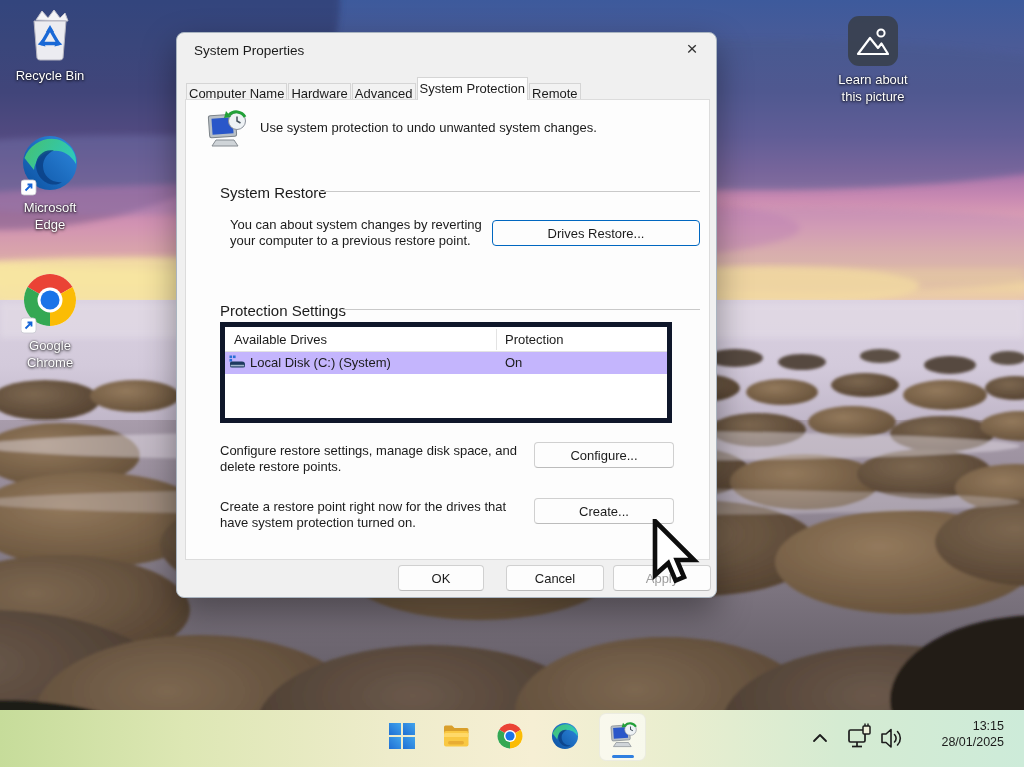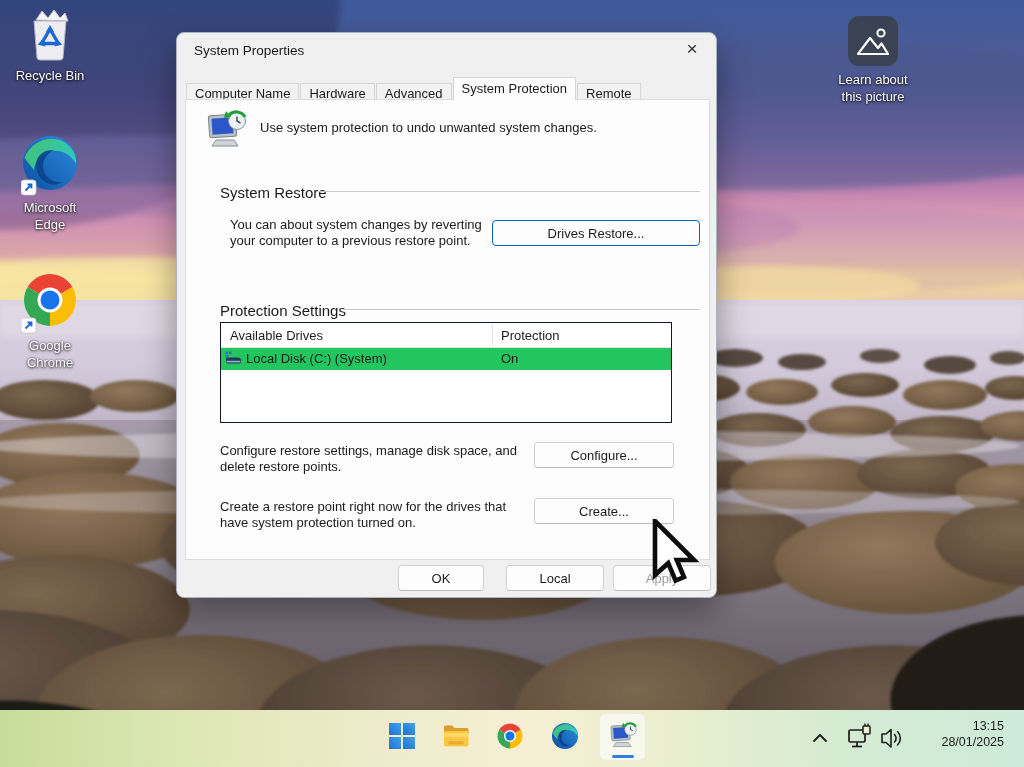--- a/index.html
+++ b/index.html
@@ -19,41 +19,41 @@
 
   
   .dialog { position:absolute; left:176px; top:32px; width:541px; height:566px; z-index:3;
             background:#f0f0f0; border:1px solid #a9b4c0; border-radius:8px;
             box-shadow:0 14px 34px rgba(0,0,0,.38); font-size:13px; color:#1b1b1b; }
   .titlebar { position:absolute; left:0; top:0; right:0; height:34px; }
   .title { position:absolute; left:17px; top:10px; font-size:13.5px; }
   .closebtn { position:absolute; right:8px; top:3px; width:32px; height:28px; text-align:center;
               line-height:26px; font-size:19px; color:#333; border-radius:5px; }
   .tabs { position:absolute; left:9px; top:45px; height:22px; white-space:nowrap; }
-  .tab { display:inline-block; vertical-align:bottom; height:20px; line-height:19px; padding:0 8px;
+  .tab { display:inline-block; vertical-align:bottom; height:20px; line-height:19px; padding:0 2px;
          background:#f2f2f2; border:1px solid #d5d5d5; border-bottom:none; margin-right:1px;
          position:relative; top:2px; }
   .tab.active { height:23px; line-height:22px; background:#fdfdfd; top:-1px; z-index:4; }
   .tabpage { position:absolute; left:8px; top:66px; width:525px; height:461px;
              background:#fdfdfd; border:1px solid #dcdcdc; }
   .abs { position:absolute; }
   .grouphead { font-size:15px; color:#1b1b1b; }
   .groupline { position:absolute; height:1px; background:#c9c9c9; }
   .bodytext { font-size:13px; line-height:16px; color:#1b1b1b; }
   .btn { position:absolute; background:#fdfdfd; border:1px solid #d0d0d0; border-bottom-color:#bcbcbc;
          border-radius:4px; font-size:13px; color:#1b1b1b; text-align:center; font-family:"Liberation Sans",sans-serif; }
   .btn.accent { border:1px solid #0067c0; }
   .btn.disabled { color:#9d9d9d; }
   .listview { position:absolute; left:34px; top:222px; width:452px; height:101px;
-              background:#fff; border:1px solid #0f172a; }
+              background:#fff; border:5px solid #0f172a; }
   .lv-header { position:relative; height:25px; border-bottom:1px solid #e3e3e3; }
   .lv-h1 { position:absolute; left:9px; top:5px; }
   .lv-h2 { position:absolute; left:280px; top:5px; }
   .lv-sep { position:absolute; left:271px; top:2px; width:1px; height:21px; background:#e3e3e3; }
-  .lv-row { position:relative; height:22px; background:#22c55e; }
+  .lv-row { position:relative; height:22px; background:#c4b5fd; }
   .lv-drive { position:absolute; left:25px; top:3px; }
   .lv-status { position:absolute; left:280px; top:3px; }
   .lv-ico { position:absolute; left:4px; top:3px; }
   .footer { position:absolute; left:0; bottom:0; width:100%; height:39px; }
 
   
   .taskbar { position:absolute; left:0; top:710px; width:1024px; height:57px; z-index:2;
              background:linear-gradient(90deg,#c6dc9a 0%, #dde7b4 18%, #eeeccb 38%, #f6efd4 52%, #e9eecf 66%, #d5ebd2 82%, #cdebd9 100%); }
   .tb-ico { position:absolute; top:722px; width:28px; height:28px; z-index:3; }
   .tb-pill { position:absolute; left:599px; top:713px; width:47px; height:48px; z-index:2;
@@ -279,21 +279,21 @@
 
       <div class="abs bodytext" style="left:34px; top:343px; width:326px;">Configure restore settings, manage disk space, and delete restore points.</div>
       <button class="btn" style="left:348px; top:342px; width:140px; height:26px;">Configure...</button>
 
       <div class="abs bodytext" style="left:34px; top:399px; width:312px;">Create a restore point right now for the drives that have system protection turned on.</div>
       <button class="btn" style="left:348px; top:398px; width:140px; height:26px;">Create...</button>
     </div>
 
     <div class="footer">
       <button class="btn" style="left:221px; top:7px; width:86px; height:26px;">OK</button>
-      <button class="btn" style="left:329px; top:7px; width:98px; height:26px;">Local</button>
+      <button class="btn" style="left:329px; top:7px; width:98px; height:26px;">Cancel</button>
       <button class="btn disabled" style="left:436px; top:7px; width:98px; height:26px;">Apply</button>
     </div>
   </div>
 
   <div class="taskbar"></div>
 
   <svg class="tb-ico" style="left:388px;" viewBox="0 0 28 28">
     <defs>
         <linearGradient id="winG" x1="0" y1="1" x2="1" y2="0">
       <stop offset="0" stop-color="#1f6fd4"></stop>

